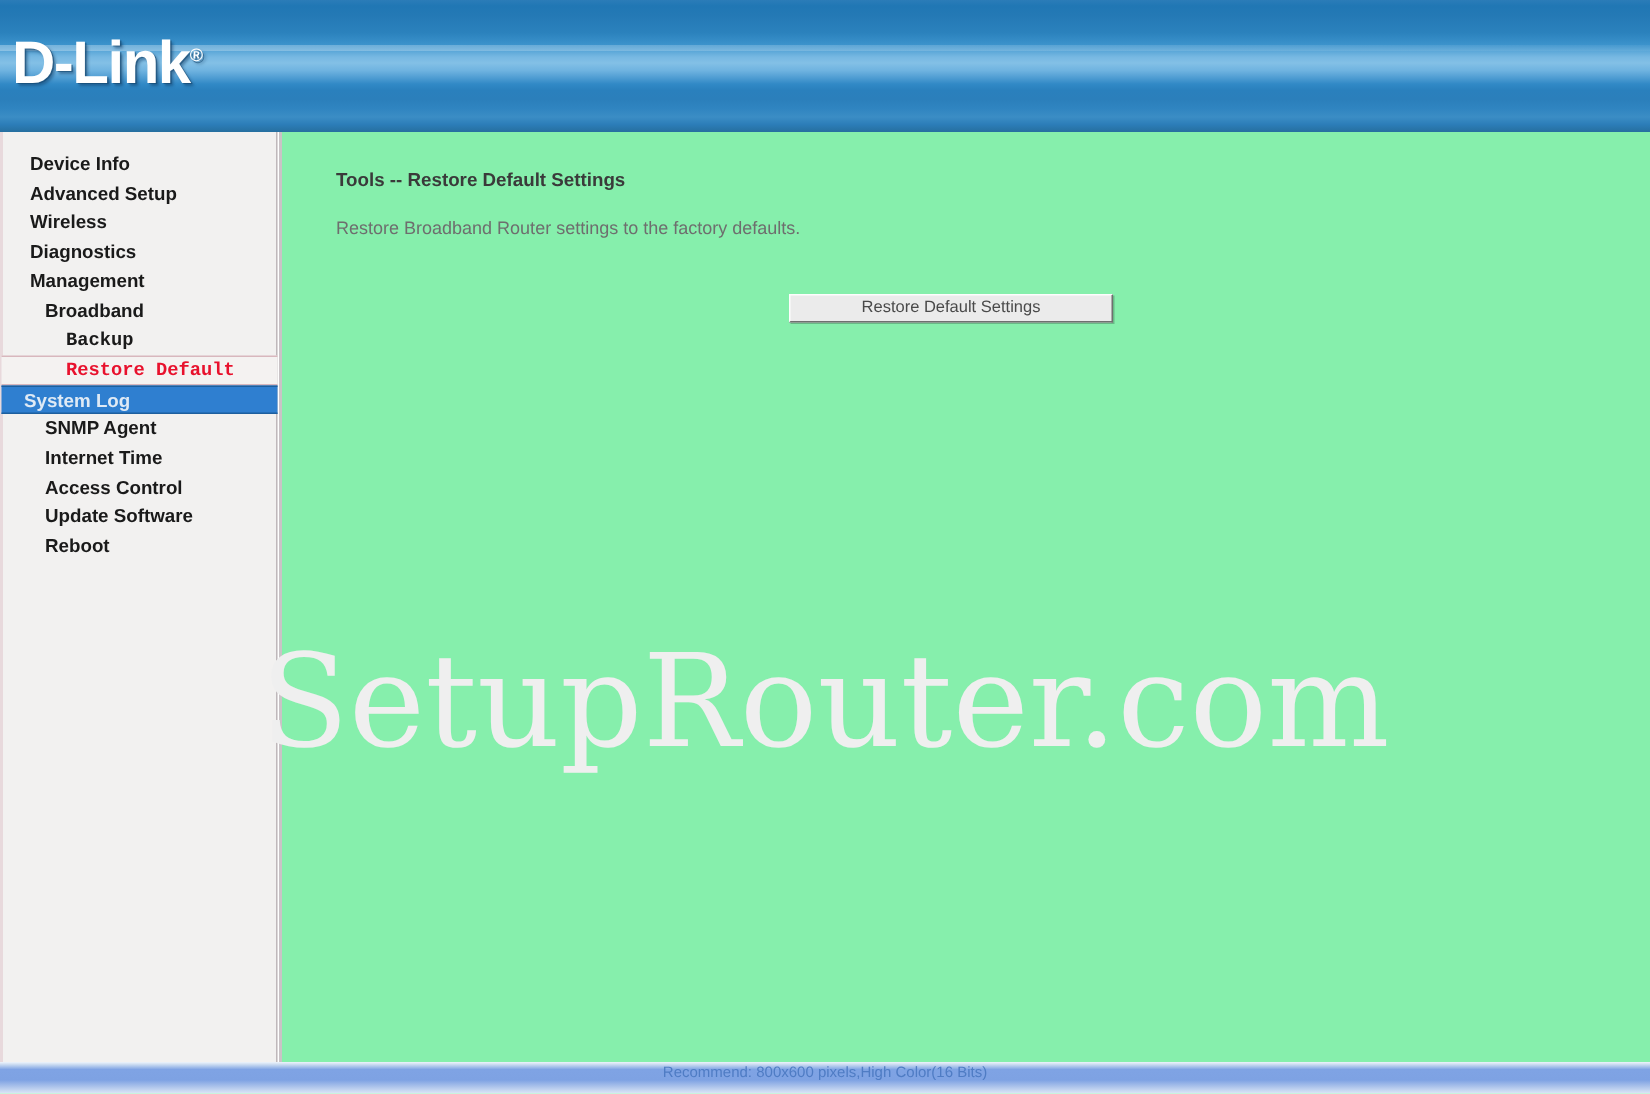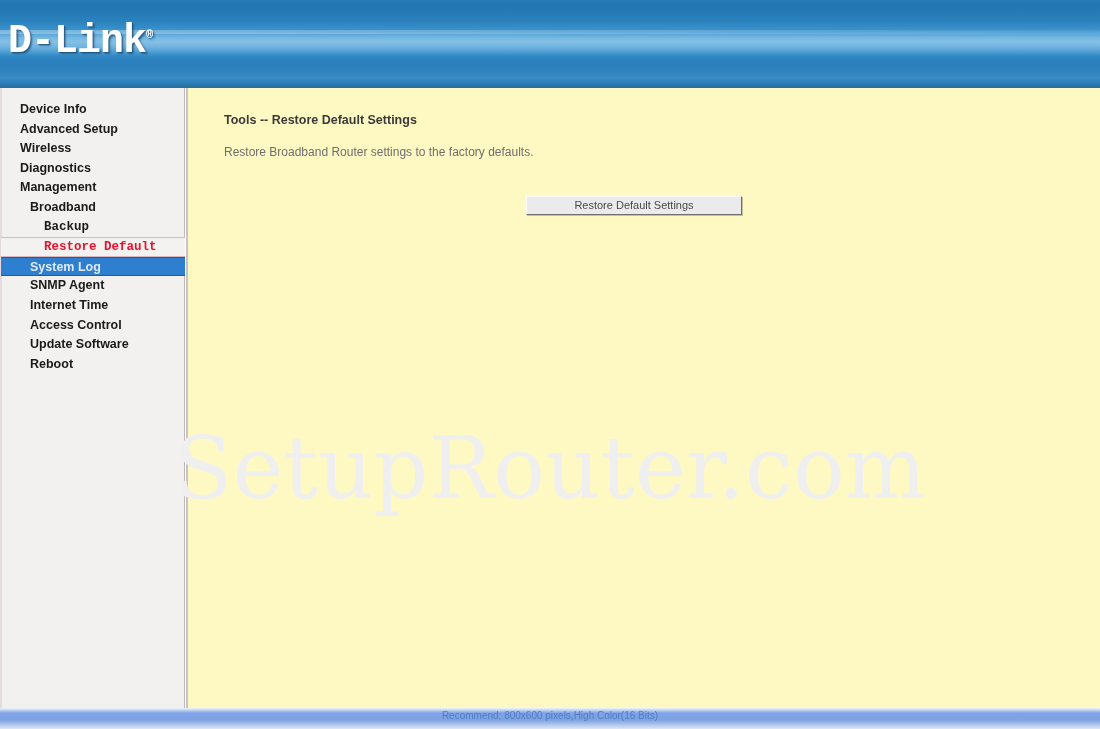--- a/index.html
+++ b/index.html
@@ -51,21 +51,21 @@
     position: absolute;
     left: 0; top: 30px;
     width: 1100px;
     height: 4px;
     background: linear-gradient(to right, rgba(255,255,255,0.30), rgba(255,255,255,0.05));
   }
   #logo {
     position: absolute;
     left: 8px;
     top: 22px;
-    font-family: Liberation Mono, monospace;
+    font-family: Liberation Sans, sans-serif;
     font-weight: bold;
     font-size: 40px;
     letter-spacing: -1px;
     color: #ffffff;
     text-shadow:
       1px 1px 0 rgba(20,70,110,0.55),
       2px 2px 2px rgba(10,50,90,0.45);
     line-height: 1;
     white-space: nowrap;
   }
@@ -125,32 +125,32 @@
     margin-left: -1px;
     padding-left: 43px;
     width: 184px;
   }
   .menu-item.active-blue {
     color: #dfeaf5;
     background: #2f7fd0;
     border-top: 1px solid #1d5f9e;
     border-bottom: 1px solid #1d5f9e;
     margin-left: -1px;
-    padding-left: 29px;
+    padding-left: 15px;
     width: 184px;
   }
 
   
   #content {
     position: absolute;
     left: 188px;
     top: 0;
     width: 912px;
     height: 620px;
-    background: #fef9c3;
+    background: #86efac;
   }
   #page-title {
     position: absolute;
     left: 36px;
     top: 25px;
     font-size: 12.5px;
     font-weight: bold;
     color: #3a3a3a;
     white-space: nowrap;
   }

